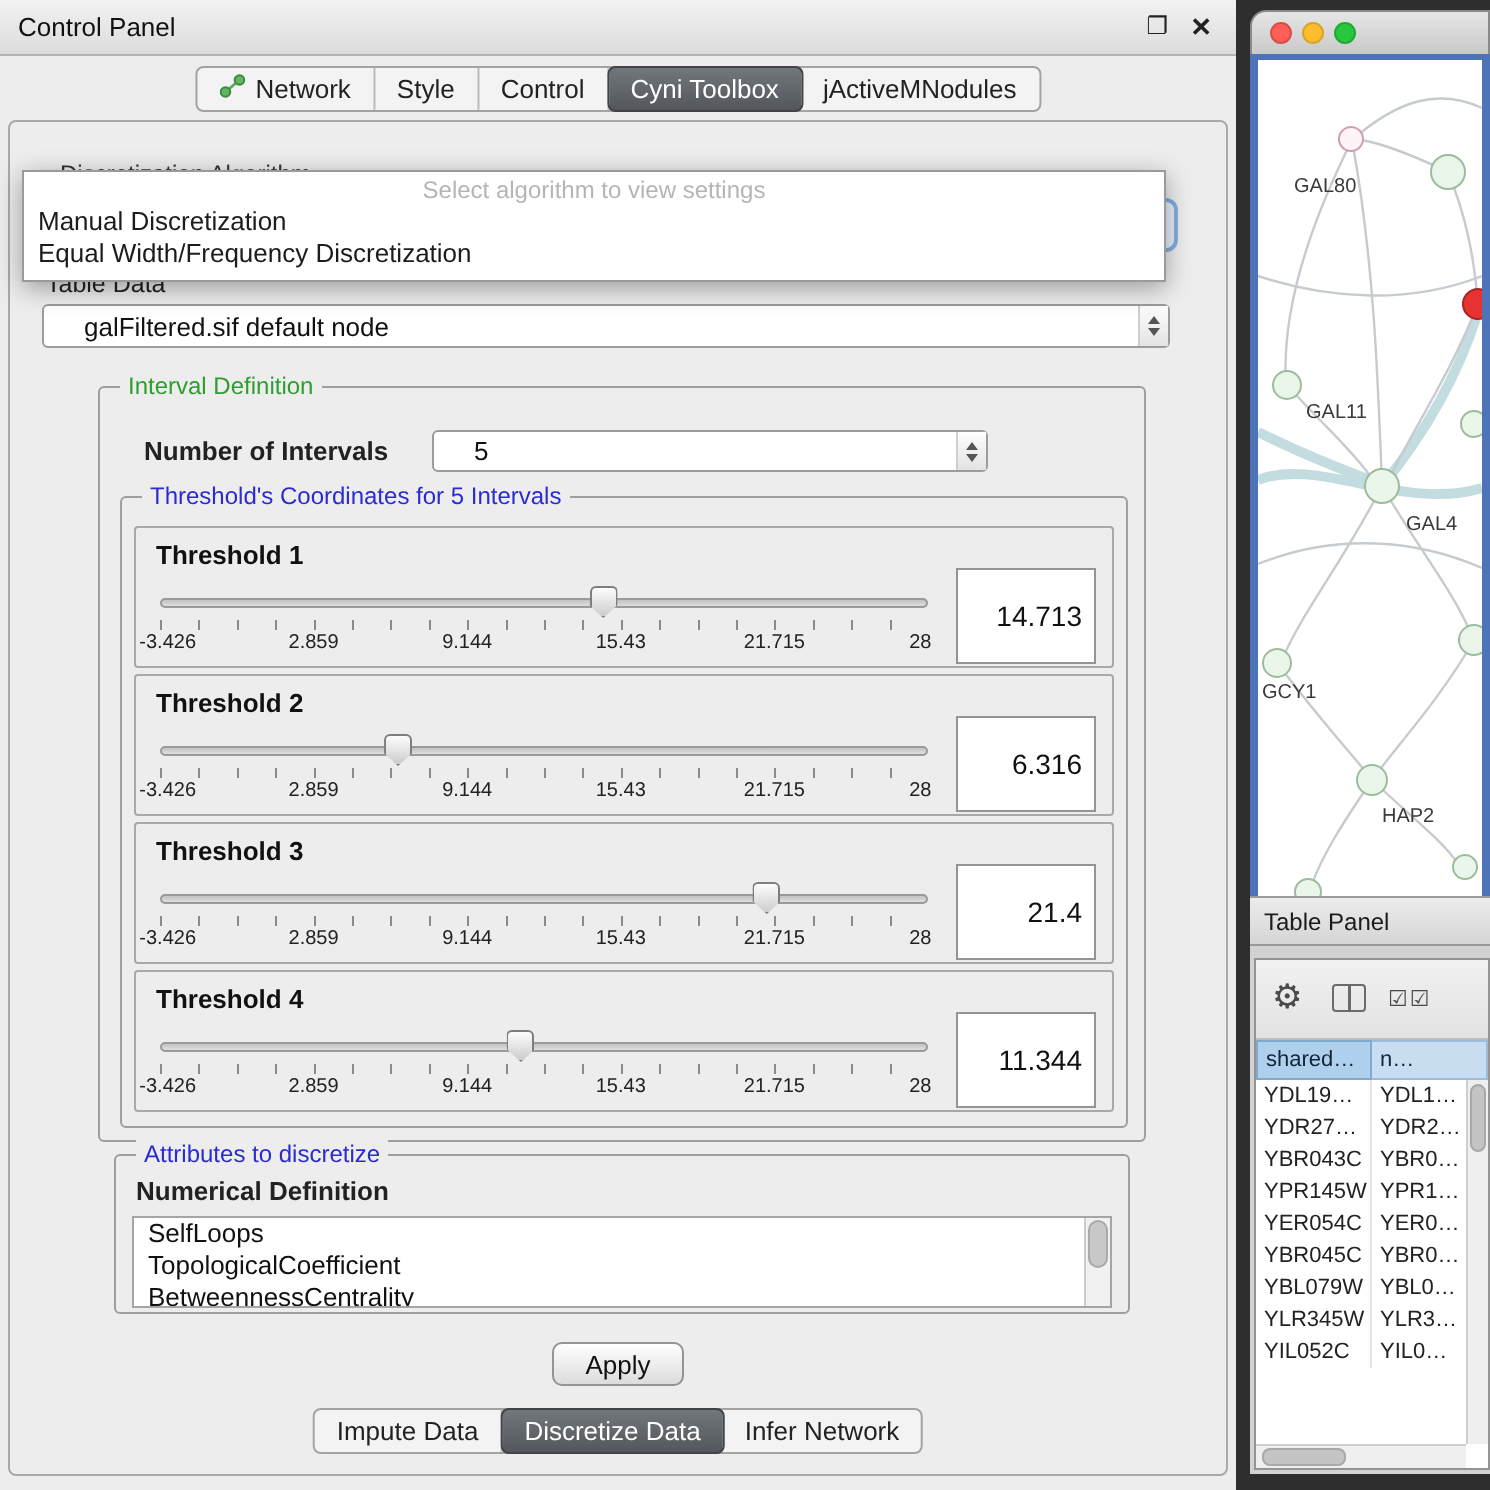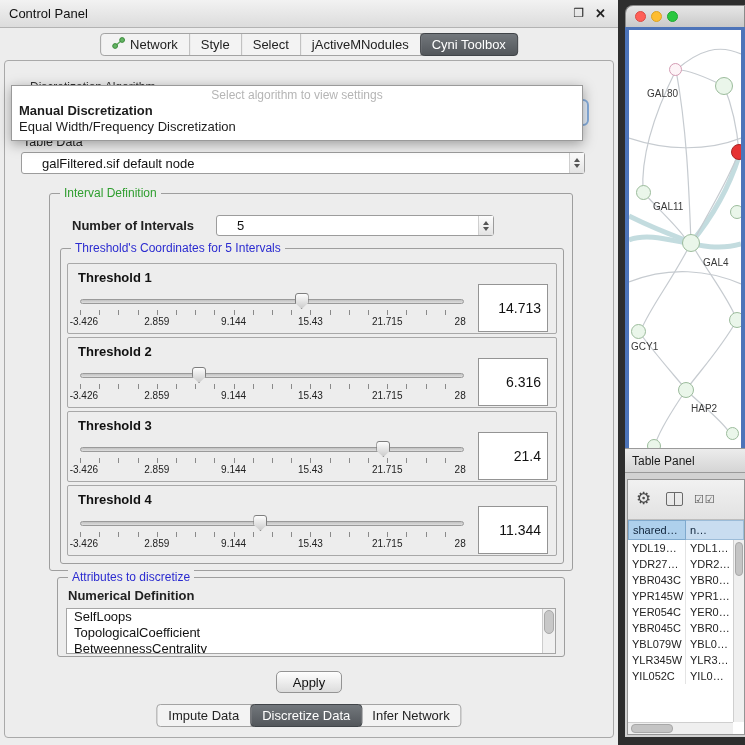--- a/index.html
+++ b/index.html
@@ -27,21 +27,21 @@
   .group{position:absolute;border:1px solid #9e9e9e;border-radius:3px}
   .glabel{position:absolute;top:-8px;left:10px;background:#ededed;padding:0 4px;font-size:12px;color:#333;white-space:nowrap}
   .glabel.green{color:#2f9e2f}
   .glabel.blue{color:#2b2bd0}
 
   
   #algo-frag{left:546px;top:38px;width:38px;height:27px;border:2px solid #86aede;border-radius:6px;background:#e7f0fa;z-index:5}
   #algo-popup{left:6px;top:24px;width:572px;background:#fff;border:1px solid #9a9a9a;box-shadow:0 3px 12px rgba(0,0,0,.35);z-index:30;padding:2px 0 5px}
   #algo-popup .ph{text-align:center;color:#b5b5b5;font-size:12px;line-height:15px}
   #algo-popup .opt{font-size:13px;line-height:16px;padding-left:7px;white-space:nowrap}
-  #algo-popup .opt.b{font-weight:bold}
+  #algo-popup .opt.b{font-weight:normal}
 
   .lbl{position:absolute;font-size:12.5px;color:#222;white-space:nowrap}
   .lbl.b{font-weight:bold;font-size:13px}
 
   .combo{position:absolute;background:#fff;border:1px solid #9c9c9c;border-radius:3px;display:flex;align-items:center;font-size:13px;color:#111}
   .combo .val{flex:1;padding-left:20px;white-space:nowrap;overflow:hidden}
   .combo .stepper{width:15px;align-self:stretch;display:flex;flex-direction:column;align-items:center;justify-content:center;gap:2px;border-left:1px solid #cfcfcf;background:linear-gradient(#fdfdfd,#e3e3e3)}
   .aru{width:0;height:0;border-left:3.5px solid transparent;border-right:3.5px solid transparent;border-bottom:4.5px solid #555}
   .ard{width:0;height:0;border-left:3.5px solid transparent;border-right:3.5px solid transparent;border-top:4.5px solid #555}
 
@@ -121,27 +121,27 @@
             <circle cx="3" cy="9" r="2.4" fill="#63b463" stroke="#3c8a3c"></circle>
             <circle cx="10" cy="3" r="2.4" fill="#63b463" stroke="#3c8a3c"></circle>
           </svg>
       </span>
       <span>Network</span>
     </div>
     <div class="tab">
         <span>Style</span>
       </div>
     <div class="tab">
-        <span>Select</span>
+        <span>Control</span>
+      </div>
+    <div class="tab sel">
+        <span>Cyni Toolbox</span>
       </div>
     <div class="tab">
         <span>jActiveMNodules</span>
-      </div>
-    <div class="tab sel">
-        <span>Cyni Toolbox</span>
       </div>
   </div>
 
   <div class="abs" id="cp-main">
 
     <div class="group" id="algo-group" style="left:10px;top:26px;width:564px;height:46px">
       <span class="glabel">Discretization Algorithm</span>
     </div>
     <div class="abs" id="algo-frag"></div>
 

